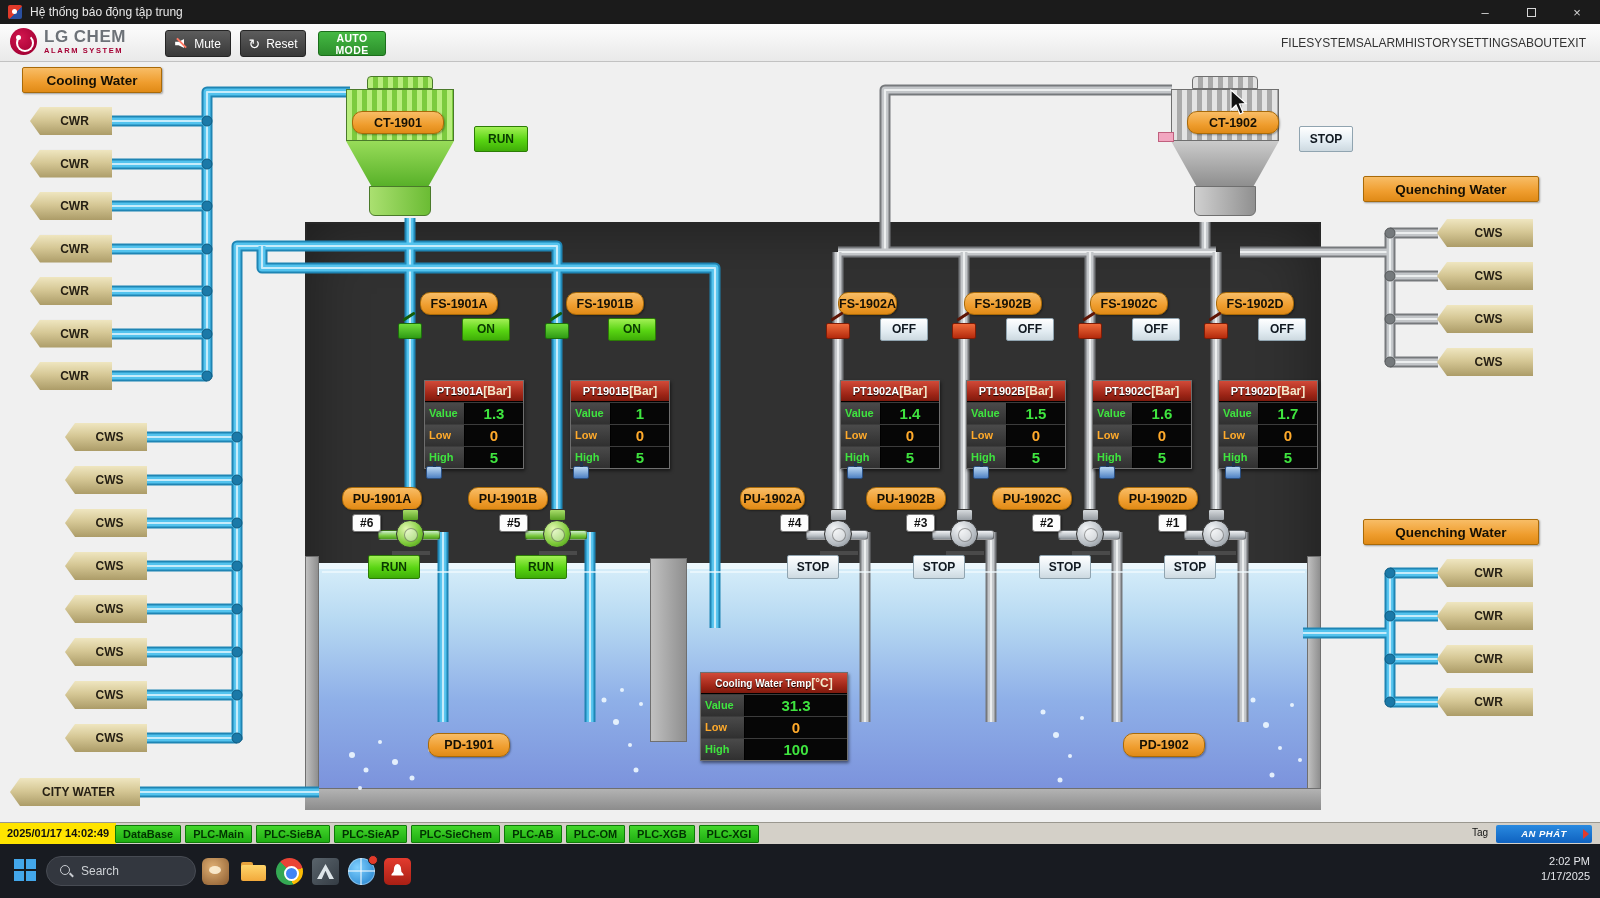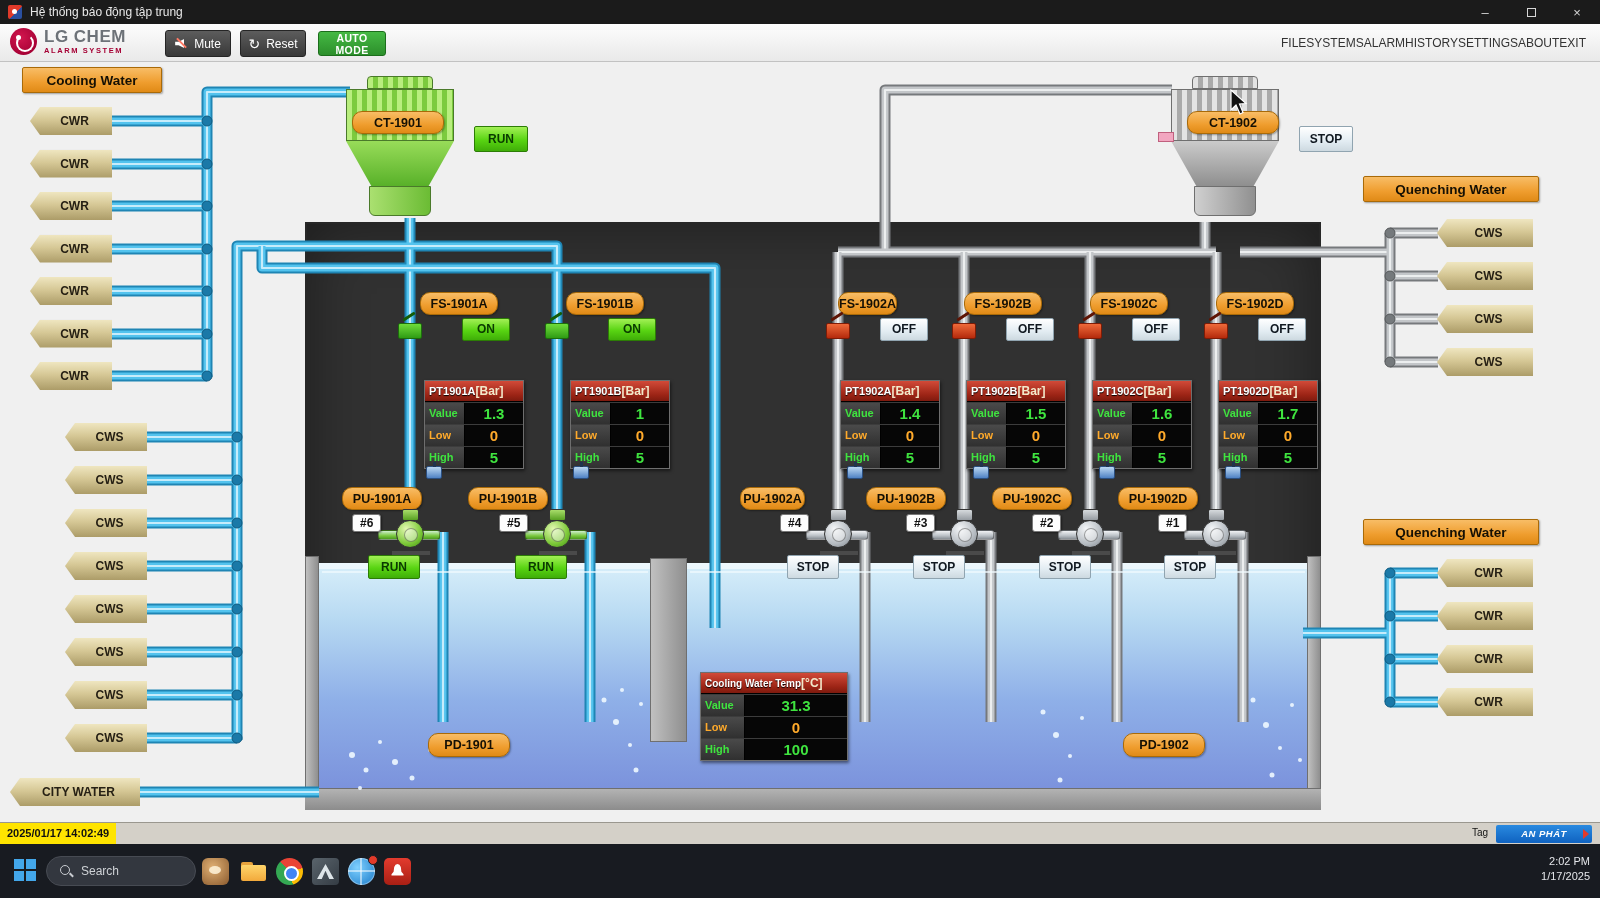--- a/index.html
+++ b/index.html
@@ -89,21 +89,21 @@
   .valve em{position:absolute;left:5px;top:-1px;width:14px;height:3px;border-radius:2px;transform:rotate(-32deg)}
   .valve.on i{background:linear-gradient(180deg,#6fdc3a,#2f9c14);border:1px solid #1c6e0c}
   .valve.on em{background:#145c06}
   .valve.off i{background:linear-gradient(180deg,#ef6a3a,#b42a0c);border:1px solid #7e1c06}
   .valve.off em{background:#5e1404}
   .mini-valve{position:absolute;width:16px;height:13px;background:linear-gradient(180deg,#bcd8f2,#4f82c4);border:1px solid #2b4f80;border-radius:2px;z-index:5}
   .mini-valve::before{content:"";position:absolute;left:6px;top:-5px;width:3px;height:5px;background:#20334d}
 
   
   .pt{position:absolute;width:100px;background:#0a0a0a;border:1px solid #6e6e6e;z-index:5;box-shadow:1px 2px 3px rgba(0,0,0,.5)}
-  .pt-head{height:20px;background:linear-gradient(180deg,#d24a38,#9c2415 70%,#7e1a0e);display:flex;align-items:center;justify-content:flex-start;padding:10px 4px;border-bottom:1px solid #000}
+  .pt-head{height:20px;background:linear-gradient(180deg,#d24a38,#9c2415 70%,#7e1a0e);display:flex;align-items:center;justify-content:center;padding:10px 4px;border-bottom:1px solid #000}
   .pt-id{font-size:11px;font-weight:bold;color:#fff;text-shadow:0 1px 1px #000;white-space:nowrap}
   .pt-unit{font-size:12px;font-weight:bold;color:#f2e8ca;white-space:nowrap}
   .pt-row{display:flex;height:22px;border-top:1px solid #3c3c3c}
   .pt-lab{width:40px;background:linear-gradient(180deg,#4a4a4a,#303030);font-size:11px;font-weight:bold;line-height:21px;padding-left:4px;border-right:1px solid #000}
   .pt-val{flex:1;text-align:center;font-weight:bold;font-size:15px;line-height:21px;background:#060606}
   .c-g{color:#3fe43f}.c-o{color:#ffaa2b}
   .pt.temp{width:148px}
   .pt.temp .pt-lab{width:44px}
   .pt.temp .pt-id{font-size:10px}
 
@@ -701,20 +701,32 @@
   <div class="pt-row">
       <span class="pt-lab c-g">High</span>
       <span class="pt-val c-g">100</span>
     </div>
 </div>
 <div class="olabel" style="left:428px;top:733px;width:82px;height:24px;line-height:23px">PD-1901</div>
 <div class="olabel" style="left:1123px;top:733px;width:82px;height:24px;line-height:23px">PD-1902</div>
 
 <div class="statusbar">
   <span class="sb-time">2025/01/17 14:02:49</span>
+  <div class="sb-plcs">
+
+  <button class="sb-plc">DataBase</button>
+      <button class="sb-plc">PLC-Main</button>
+      <button class="sb-plc">PLC-SieBA</button>
+      <button class="sb-plc">PLC-SieAP</button>
+      <button class="sb-plc">PLC-SieChem</button>
+      <button class="sb-plc">PLC-AB</button>
+      <button class="sb-plc">PLC-OM</button>
+      <button class="sb-plc">PLC-XGB</button>
+      <button class="sb-plc">PLC-XGI</button>
+    </div>
   <span class="sb-tag">Tag</span>
   <span class="sb-vendor">AN PHÁT</span>
 </div>
 
 <div class="taskbar">
   <span class="tb-start">
       <i></i>
       <i></i>
       <i></i>
       <i></i>

